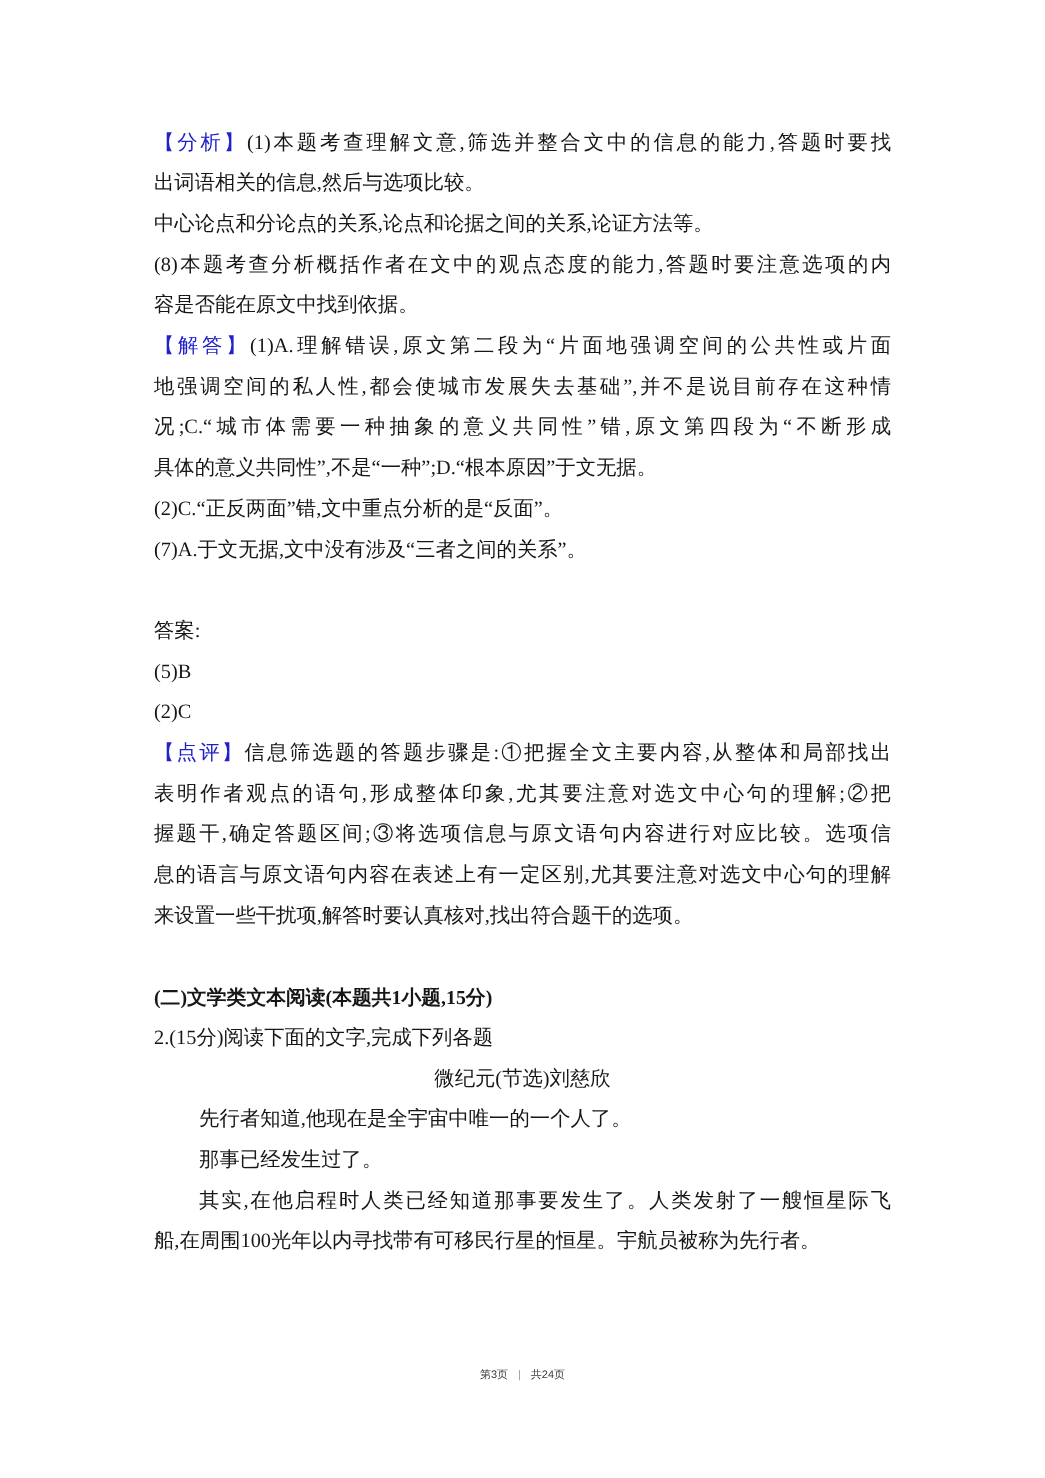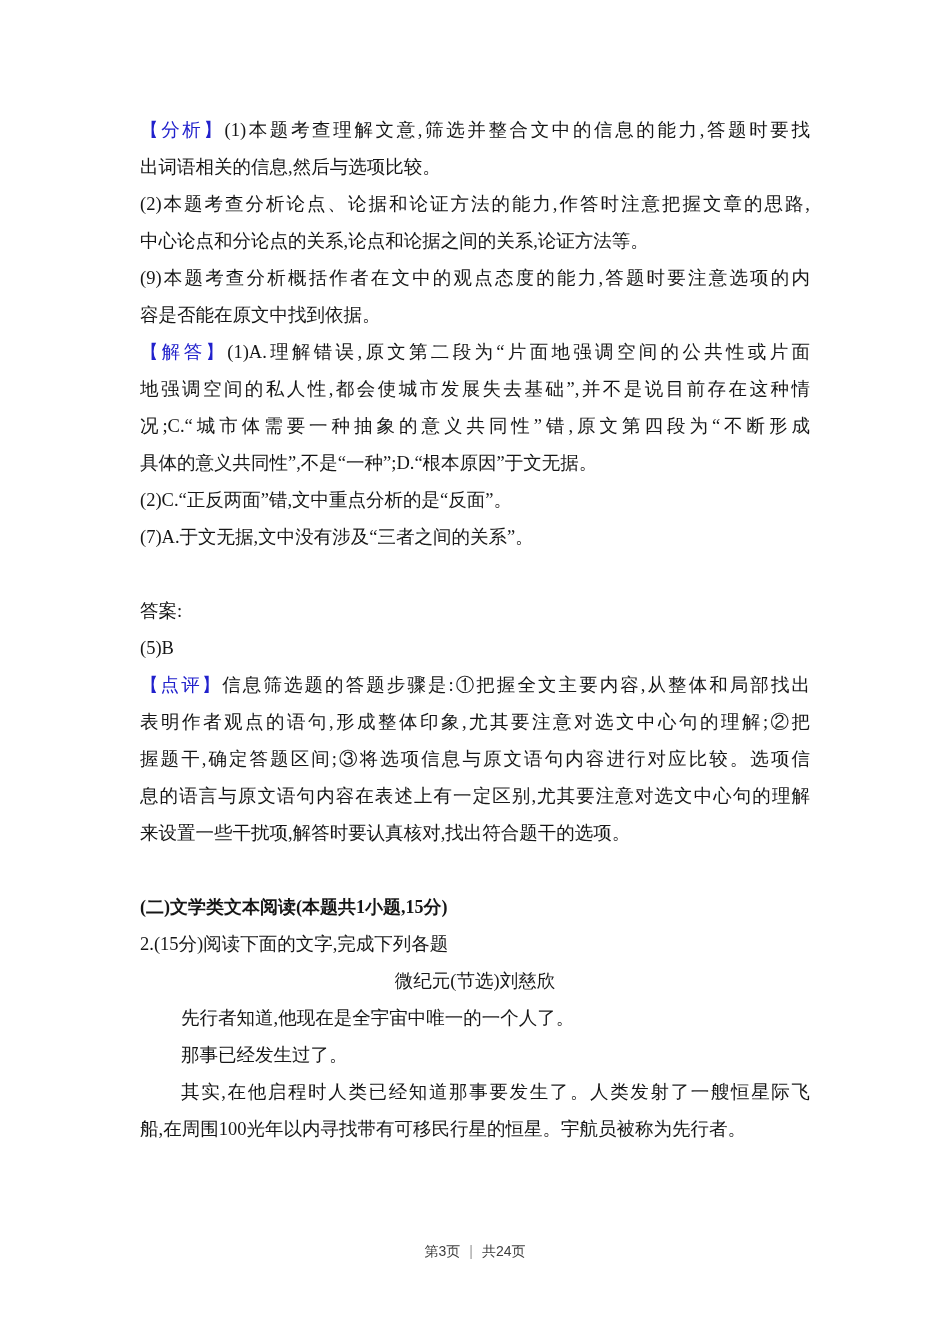--- a/index.html
+++ b/index.html
@@ -35,54 +35,54 @@
   .label { color: #2121cc; }
   .blank { height: 37px; }
   .heading { font-weight: bold; font-size: 18px; }
   .center { text-align: center; }
   .indent { padding-left: 41px; }
   .footer {
     position: absolute;
     left: 0; right: 0;
     top: 1243px;
     text-align: center;
-    font-size: 14px;
+    font-size: 10px;
     color: #3c3c3c;
     font-family: "Liberation Sans", "DejaVu Sans", sans-serif;
   }
   .footer .sep { color: #9b9b9b; margin: 0 9px; }
 </style>
 </head>
 <body>
 
 <div class="content">
 
   <div>
     <div class="line fill"><span class="label">【分析】</span><span>(1)本题考查理解文意,筛选并整合文中的信息的能力,答题时要找</span></div>
     <div class="line">出词语相关的信息,然后与选项比较。</div>
-    <div class="line fill">(2)本题考查分析论点、论据和论证方法的能力,作答时注意把握文章的思路,</div>
     <div class="line">中心论点和分论点的关系,论点和论据之间的关系,论证方法等。</div>
-    <div class="line fill">(9)本题考查分析概括作者在文中的观点态度的能力,答题时要注意选项的内</div>
+    <div class="line fill">(8)本题考查分析概括作者在文中的观点态度的能力,答题时要注意选项的内</div>
     <div class="line">容是否能在原文中找到依据。</div>
   </div>
 
   <div>
     <div class="line fill"><span class="label">【解答】</span><span>(1)A.理解错误,原文第二段为“片面地强调空间的公共性或片面</span></div>
     <div class="line fill">地强调空间的私人性,都会使城市发展失去基础”,并不是说目前存在这种情</div>
     <div class="line fill">况;C.“城市体需要一种抽象的意义共同性”错,原文第四段为“不断形成</div>
     <div class="line">具体的意义共同性”,不是“一种”;D.“根本原因”于文无据。</div>
     <div class="line">(2)C.“正反两面”错,文中重点分析的是“反面”。</div>
     <div class="line">(7)A.于文无据,文中没有涉及“三者之间的关系”。</div>
   </div>
 
   <div class="line blank"></div>
 
   <div>
     <div class="line">答案:</div>
     <div class="line">(5)B</div>
+    <div class="line">(2)C</div>
   </div>
 
   <div>
     <div class="line fill"><span class="label">【点评】</span><span>信息筛选题的答题步骤是:①把握全文主要内容,从整体和局部找出</span></div>
     <div class="line fill">表明作者观点的语句,形成整体印象,尤其要注意对选文中心句的理解;②把</div>
     <div class="line fill">握题干,确定答题区间;③将选项信息与原文语句内容进行对应比较。选项信</div>
     <div class="line fill">息的语言与原文语句内容在表述上有一定区别,尤其要注意对选文中心句的理解</div>
     <div class="line">来设置一些干扰项,解答时要认真核对,找出符合题干的选项。</div>
   </div>
 

